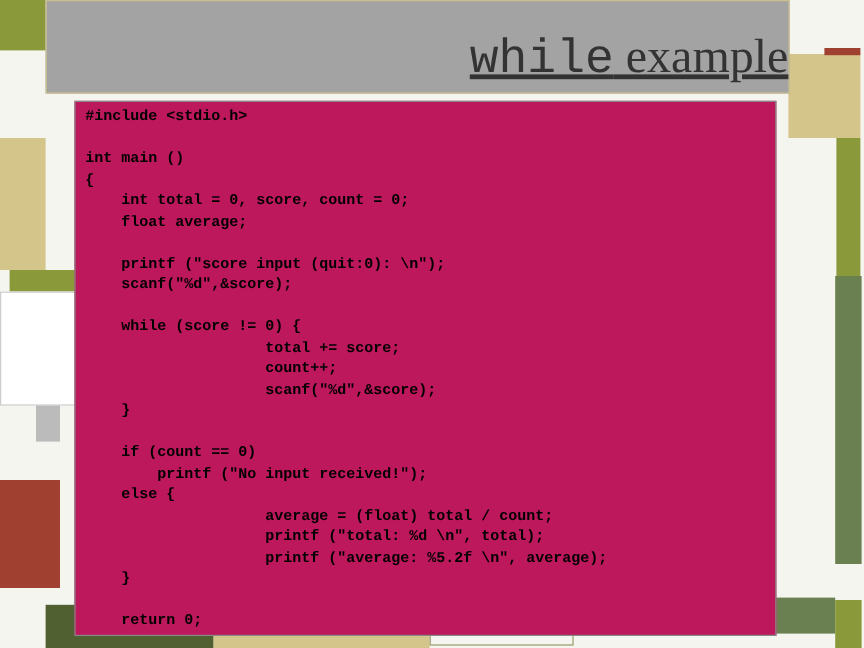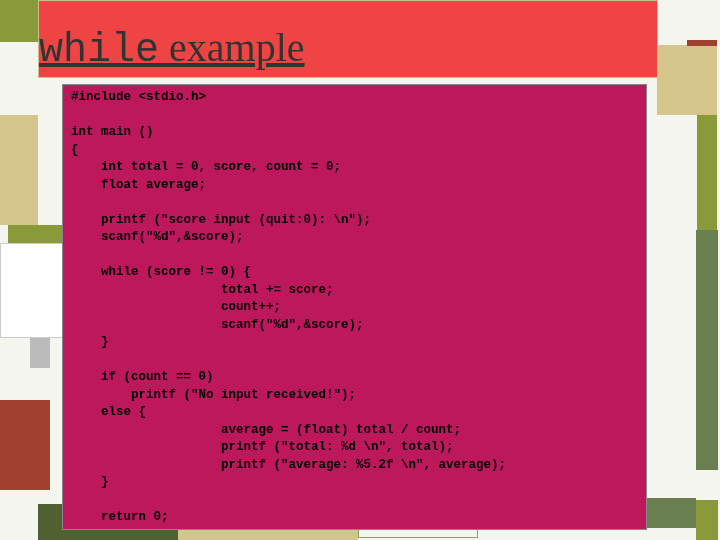--- a/index.html
+++ b/index.html
@@ -28,25 +28,25 @@
   .deco-red-right { right: 3px; top: 40px; width: 30px; height: 6px; background: #a04030; }
   .deco-green-bot-right { right: 24px; bottom: 12px; width: 70px; height: 30px; background: #6a8050; }
   .deco-olive-bot-right { right: 2px; bottom: 0; width: 22px; height: 40px; background: #8a9a3a; }
 
   .title-band {
     position: absolute;
     left: 38px;
     top: 0;
     right: 62px;
     height: 78px;
-    background: #ef4444;
+    background: #a3a3a3;
     border: 1px solid #ccc090;
     display: flex;
     align-items: flex-end;
-    justify-content: flex-start;
+    justify-content: flex-end;
     padding-bottom: 4px;
   }
   .title-text {
     font-family: "Courier New", monospace;
     font-size: 40px;
     color: #333;
     text-decoration: underline;
   }
   .title-text .kw { }
   .title-text .rest { font-family: Georgia, serif; }

